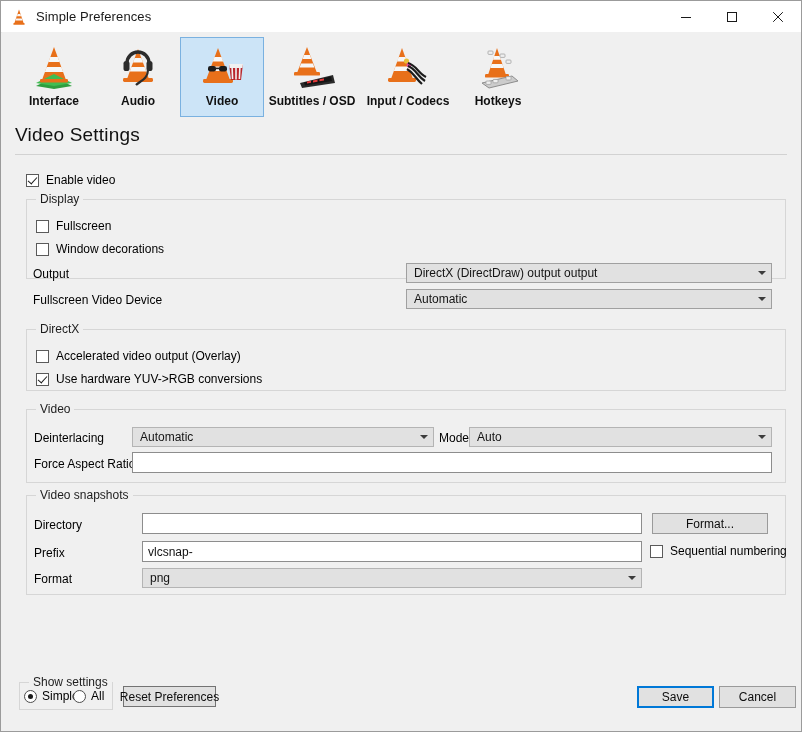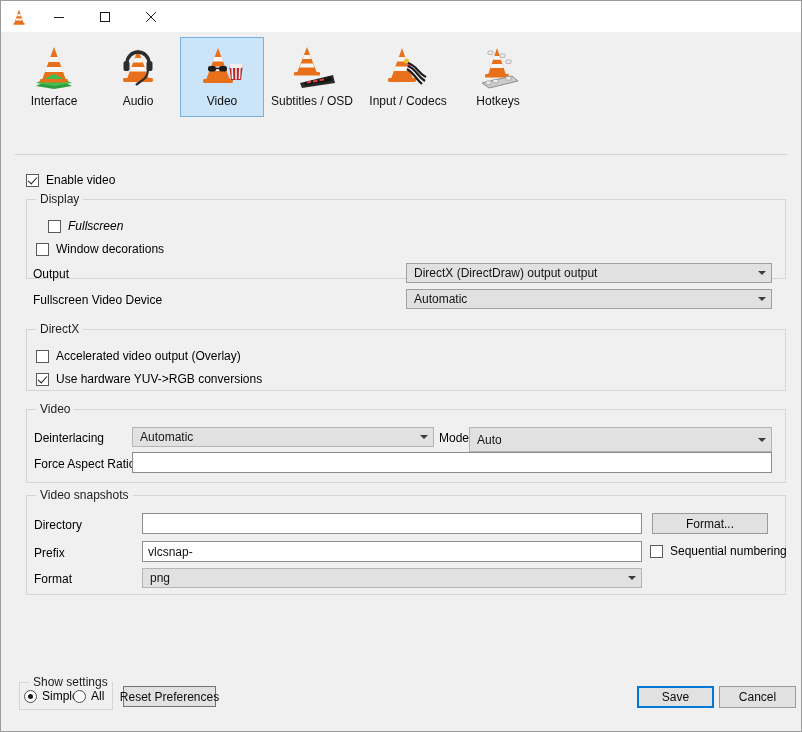--- a/index.html
+++ b/index.html
@@ -69,20 +69,21 @@
   .toolbar {
     position: absolute;
     left: 1px; top: 31px;
     width: 799px;
     height: 90px;
     background: #f0f0f0;
     display: flex;
     align-items: flex-start;
     padding-left: 10px;
     box-sizing: border-box;
+    font-weight: bold;
   }
   .cat {
     width: 84px;
     height: 80px;
     margin-top: 5px;
     display: flex;
     flex-direction: column;
     align-items: center;
     justify-content: flex-start;
     box-sizing: border-box;
@@ -304,20 +305,21 @@
 
   <div class="titlebar">
     <div class="titlebar-icon">
       <svg class="cone-svg" width="18" height="18" viewBox="0 0 18 18">
         <polygon points="9,1.5 13.6,15 4.4,15" fill="#e8701a"></polygon>
         <polygon points="7.6,6 10.4,6 11.1,8.2 6.9,8.2" fill="#f7f7f7"></polygon>
         <polygon points="6.2,10.4 11.8,10.4 12.5,12.6 5.5,12.6" fill="#f7f7f7"></polygon>
         <rect x="3.4" y="15" width="11.2" height="1.8" rx="0.6" fill="#e8701a"></rect>
       </svg>
     </div>
+    <div class="titlebar-title">Simple Preferences</div>
     <div class="winbtns">
       <div class="winbtn">
         <svg width="12" height="12" viewBox="0 0 12 12">
             <line x1="1" y1="6.5" x2="11" y2="6.5" stroke="#1a1a1a" stroke-width="1"></line>
           </svg>
       </div>
       <div class="winbtn">
         <svg width="12" height="12" viewBox="0 0 12 12">
             <rect x="1.5" y="1.5" width="9" height="9" fill="none" stroke="#1a1a1a" stroke-width="1"></rect>
           </svg>
@@ -431,34 +433,35 @@
             <rect x="34" y="17" width="5" height="3.4" rx="0.8"></rect>
             <rect x="16" y="8" width="5" height="3.4" rx="0.8"></rect>
           </g>
         </svg>
       </div>
       <div class="cat-label">Hotkeys</div>
     </div>
 
   </div>
 
+  <div class="page-title">Video Settings</div>
   <div class="page-rule"></div>
 
   <div class="content">
 
     <div class="row-check" style="left:24px; top:12px;">
       <span class="cb checked"></span>
       <span class="cb-label">Enable video</span>
     </div>
 
     <div class="group" style="left:24px; top:38px; width:760px; height:80px;">
       <span class="group-title">Display</span>
     </div>
 
-    <div class="row-check" style="left:46px; top:58px;font-style:italic;">
+    <div class="row-check" style="left:34px; top:58px;">
       <span class="cb"></span>
       <span class="cb-label">Fullscreen</span>
     </div>
 
     <div class="row-check" style="left:34px; top:81px;">
       <span class="cb"></span>
       <span class="cb-label">Window decorations</span>
     </div>
 
     <div class="lbl" style="left:31px; top:106px;">Output</div>
@@ -491,21 +494,21 @@
       <span class="group-title">Video</span>
     </div>
 
     <div class="lbl" style="left:32px; top:270px;">Deinterlacing</div>
     <div class="combo flat" style="left:130px; top:266px; width:302px; height:20px;">
       <span class="combo-text">Automatic</span>
       <span class="arrow"></span>
     </div>
 
     <div class="lbl" style="left:437px; top:270px;">Mode</div>
-    <div class="combo flat" style="left:467px; top:266px; width:303px; height:25px;">
+    <div class="combo flat" style="left:467px; top:266px; width:303px; height:20px;">
       <span class="combo-text">Auto</span>
       <span class="arrow"></span>
     </div>
 
     <div class="lbl" style="left:32px; top:296px;">Force Aspect Ratio</div>
     <div class="tinput" style="left:130px; top:291px; width:640px; height:21px;">
       <span class="tval"></span>
     </div>
 
     <div class="group" style="left:24px; top:334px; width:760px; height:100px;">

